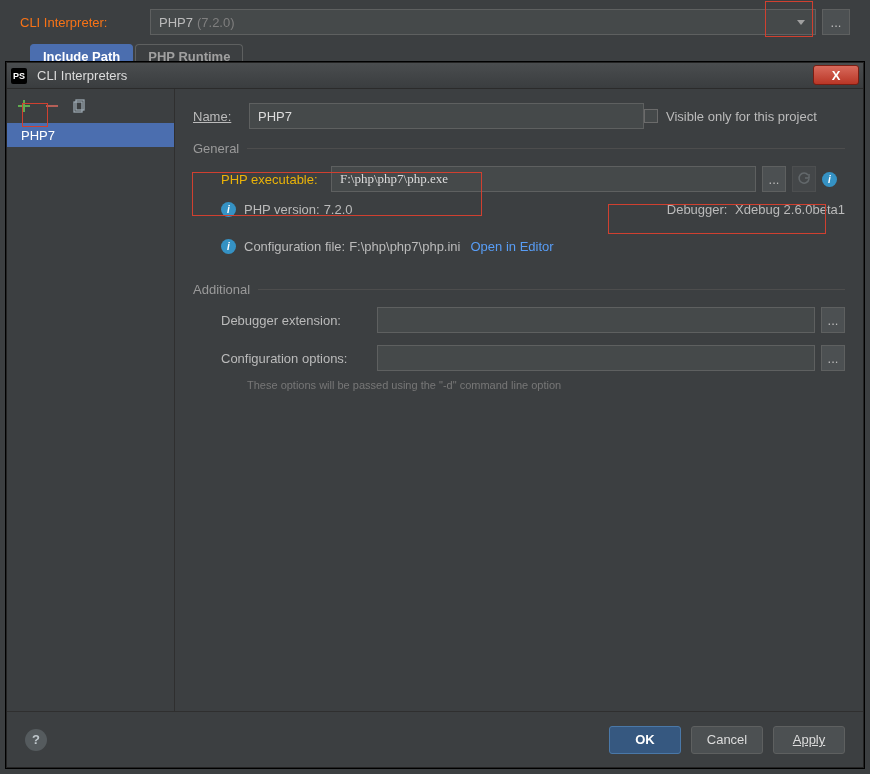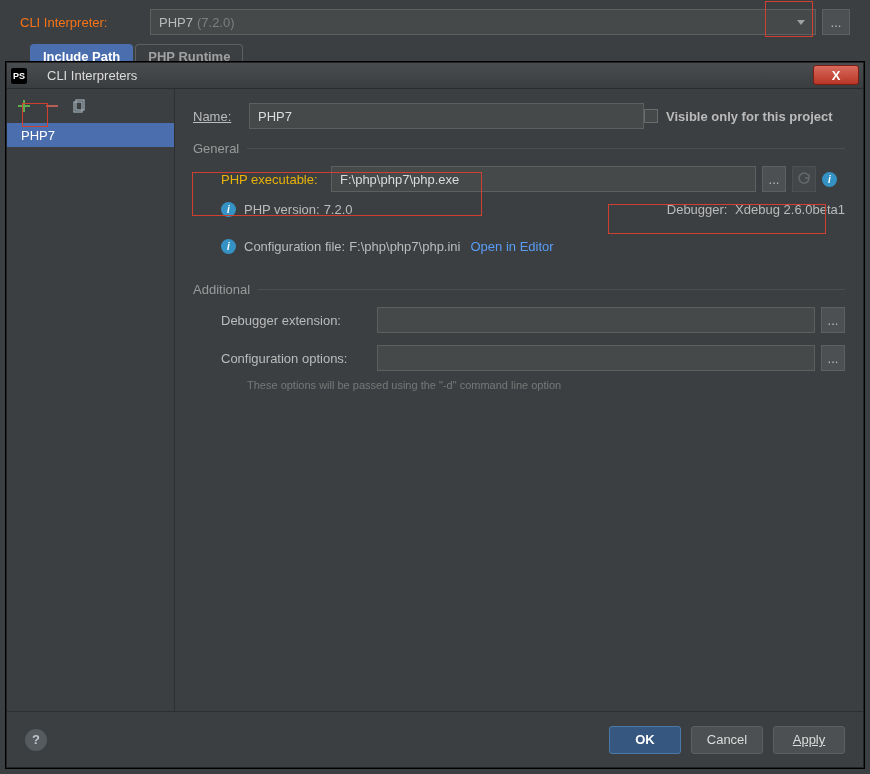--- a/index.html
+++ b/index.html
@@ -33,21 +33,21 @@
     background: #3c3f41; border: 1px solid #232323; box-shadow: 0 0 0 1px #000;
     display: flex; flex-direction: column;
   }
   .titlebar {
     height: 26px; background: linear-gradient(#4a4d4f,#3a3d3f);
     border-bottom: 1px solid #2b2b2b; display: flex; align-items: center; padding: 0 4px;
     position: relative;
   }
   .titlebar .ps-icon {
     width: 16px; height: 16px; background: #000; color: #fff; font-size: 9px; font-weight: bold;
-    display: flex; align-items: center; justify-content: center; margin-right: 20px; border-radius: 2px;
+    display: flex; align-items: center; justify-content: center; margin-right: 10px; border-radius: 2px;
   }
   .titlebar .title { color: #dcdcdc; }
   .close-btn {
     position: absolute; right: 4px; top: 2px; width: 46px; height: 20px;
     background: linear-gradient(#d86a5c,#b93626); border-radius: 3px;
     display: flex; align-items: center; justify-content: center; color: #fff; font-weight: bold; cursor: pointer;
     border: 1px solid #7a1d12;
   }
 
   .dialog-body { flex: 1; display: flex; overflow: hidden; }
@@ -65,35 +65,35 @@
 
   
   .right-panel { flex: 1; padding: 14px 18px 0 18px; overflow: auto; }
   .form-row { display: flex; align-items: center; margin-bottom: 12px; }
   .form-row .flabel { width: 56px; color: #bbbbbb; text-decoration: underline; }
   .text-input {
     height: 26px; background: #45494a; border: 1px solid #5e6060; color: #dcdcdc;
     padding: 0 8px; outline: none;
   }
   .name-input { width: 395px; }
-  .chk-wrap { display: flex; align-items: center; margin-left: 0; font-weight: bold; }
+  .chk-wrap { display: flex; align-items: center; margin-left: 0; }
   .chk { width: 14px; height: 14px; border: 1px solid #6b6b6b; background: #45494a; margin-right: 8px; cursor: pointer; }
 
   .section-header {
     color: #9a9a9a; margin: 10px 0 10px 0; display: flex; align-items: center;
   }
   .section-header::after {
     content: ""; flex: 1; height: 1px; background: #4d4d4d; margin-left: 8px;
   }
 
   .indent { padding-left: 28px; }
 
   .exe-row { display: flex; align-items: center; margin-bottom: 10px; }
   .exe-row .elabel { width: 110px; color: #eab308; }
-  .exe-input { flex: 1; }
+  .exe-input { flex: 1; font-family: Liberation Serif, serif; }
   .mini-btn {
     width: 24px; height: 26px; margin-left: 6px; background: #4c5052; border: 1px solid #5e6060;
     display: flex; align-items: center; justify-content: center; cursor: pointer;
   }
   .mini-btn.disabled { opacity: .5; cursor: default; }
 
   .info-line { display: flex; align-items: center; margin-bottom: 10px; }
   .info-icon {
     width: 15px; height: 15px; border-radius: 50%; background: #3592c4; color: #fff;
     display: flex; align-items: center; justify-content: center; font-size: 10px; font-weight: bold; font-style: italic;

